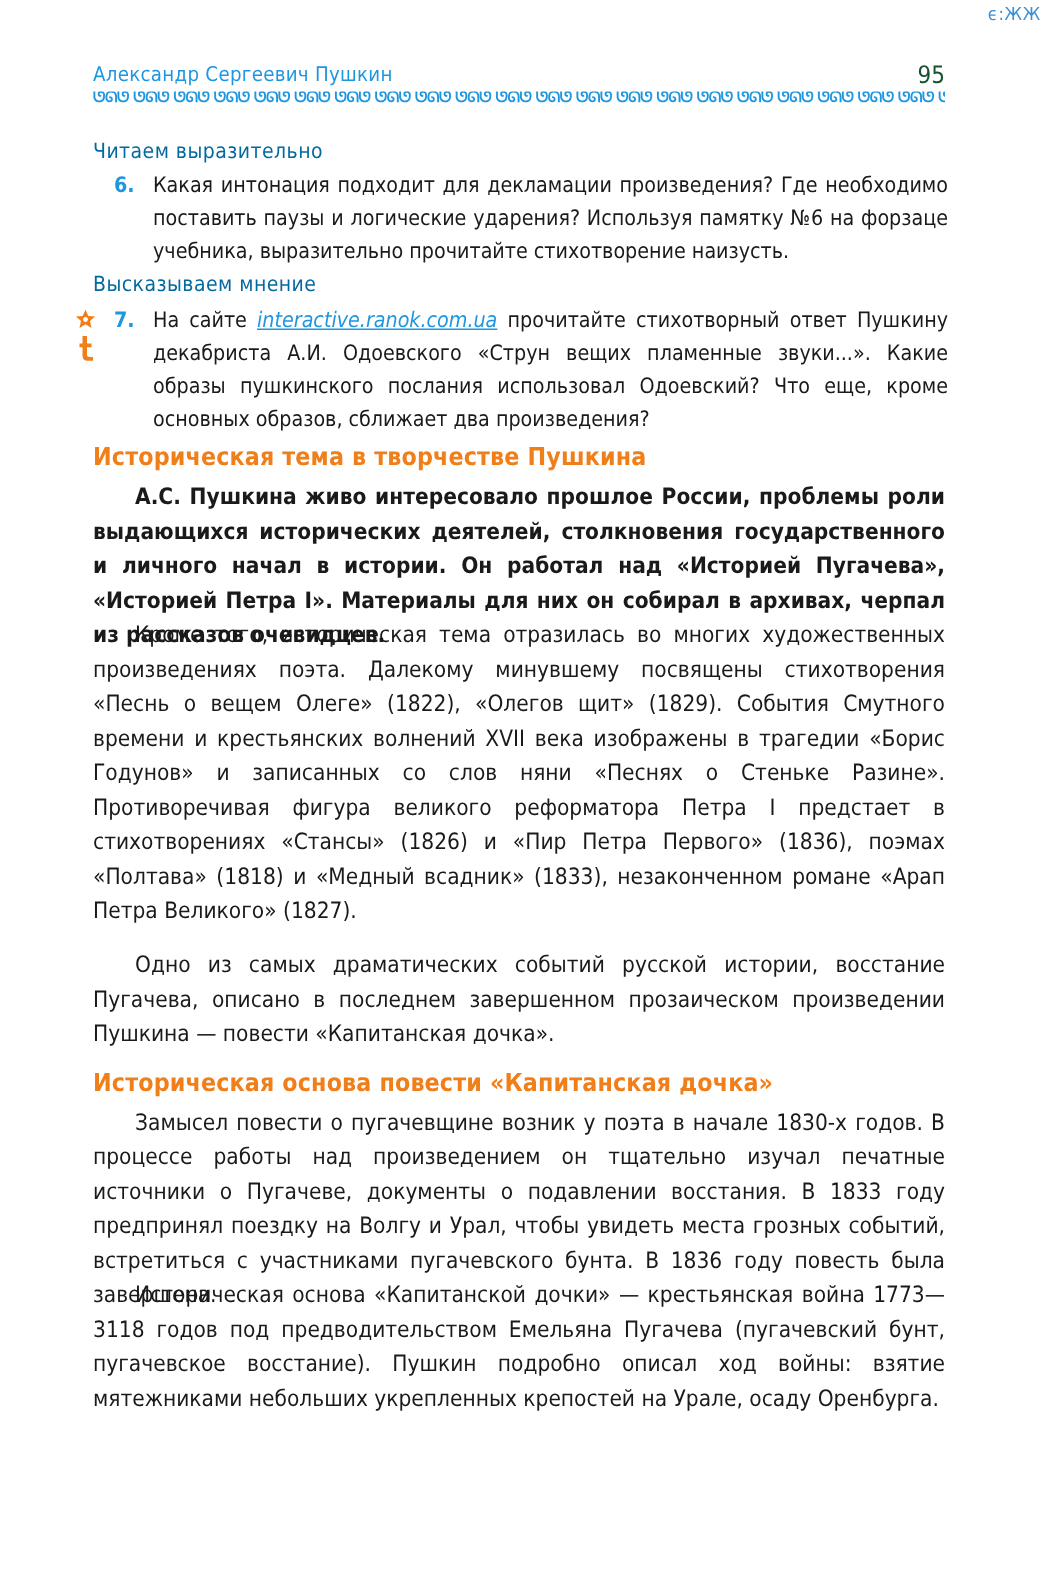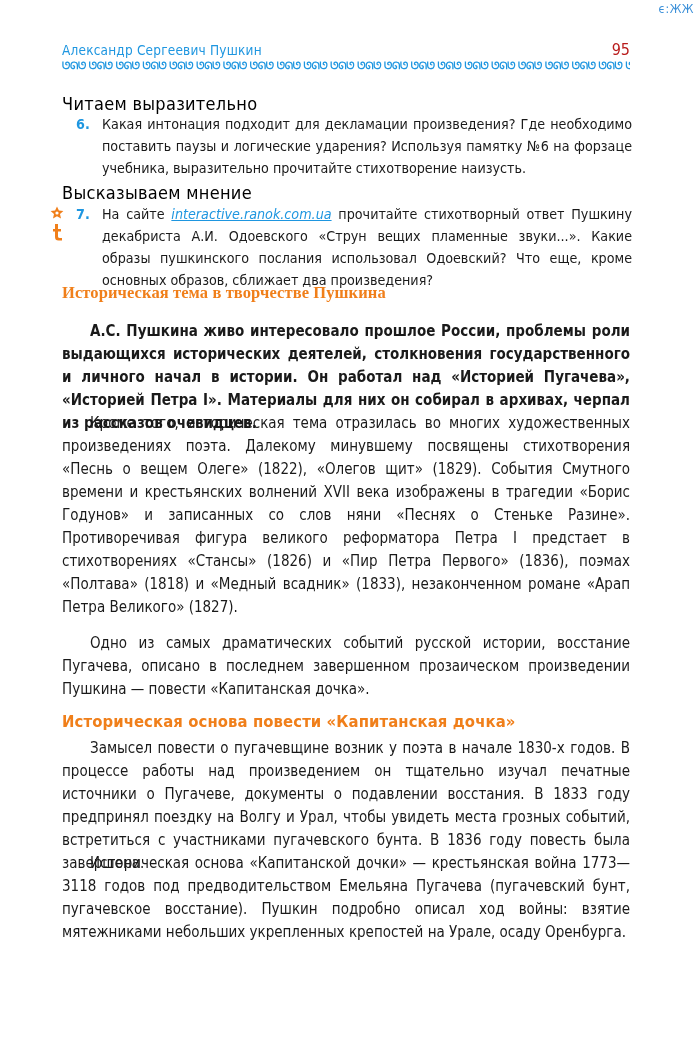--- a/index.html
+++ b/index.html
@@ -3,24 +3,24 @@
   <meta charset="utf-8">
   <style>
     * { margin: 0; padding: 0; box-sizing: border-box; }
     html, body { width: 700px; height: 1051px; background: #ffffff; overflow: hidden; }
     body { position: relative; font-family: "DejaVu Sans Condensed", "DejaVu Sans", sans-serif; color: #1a1a1a; }
 
     .corner-mark { position: absolute; top: 2px; right: 6px; font-size: 12px; color: #3a8fd8; letter-spacing: 0.5px; }
 
     .running-head { position: absolute; left: 62px; top: 40px; width: 568px; height: 20px; text-align: right; }
     .running-head .author { position: absolute; left: 0; top: 2px; font-size: 13.5px; color: #1e96e0; letter-spacing: 0.2px; }
-    .running-head .page-num { position: absolute; right: 0; top: 0; font-size: 16px; color: #b91c1c; }
+    .running-head .page-num { position: absolute; right: 0; top: 0; font-size: 16px; color: #14532d; }
     .ornament { position: absolute; left: 62px; top: 61px; width: 568px; height: 10px; font-size: 10px; line-height: 10px; color: #1e96e0; white-space: nowrap; overflow: hidden; letter-spacing: -0.3px; font-weight: bold; }
 
-    .subhead-blue { position: absolute; left: 62px; font-size: 18px; color: #000000; letter-spacing: 0.3px; }
+    .subhead-blue { position: absolute; left: 62px; font-size: 14px; color: #0369a1; letter-spacing: 0.3px; }
 
     .task { position: absolute; left: 76px; width: 556px; font-size: 14.2px; line-height: 22px; text-align: justify; color: #1a1a1a; }
     .task .num { position: absolute; left: 0; top: 0; font-weight: bold; color: #1e96e0; }
     .task .text { display: block; padding-left: 26px; }
     .task .link { color: #1e96e0; font-style: italic; text-decoration: underline; }
 
     .icon-star { position: absolute; left: 50px; top: 206px; width: 14px; height: 14px; }
     .icon-i { position: absolute; left: 51px; top: 223px; width: 12px; height: 18px; }
 
     .section-title { position: absolute; left: 62px; font-size: 16.5px; font-weight: bold; color: #f07f1a; letter-spacing: 0.1px; }
@@ -51,20 +51,20 @@
   <circle cx="7" cy="7" r="1.6" fill="#ffffff"></circle>
 </svg>
 <svg class="icon-i" viewBox="0 0 12 18">
   <path d="M4 1 L7 1 L7 6 L10 6 L10 8.5 L7 8.5 L7 13.5 Q7 15 9 15 L11 15 L11 17.5 L7.5 17.5 Q4 17.5 4 14 L4 8.5 L2 8.5 L2 6 L4 6 Z" fill="#f07f1a"></path>
 </svg>
 <div class="task" style="top:203px;">
   <span class="num">7.</span>
   <span class="text"><span>На сайте </span><a class="link">interactive.ranok.com.ua</a><span> прочитайте стихотворный ответ Пушкину декабриста А.И. Одоевского «Струн вещих пламенные звуки...». Какие образы пушкинского послания использовал Одоевский? Что еще, кроме основных образов, сближает два произведения?</span></span>
 </div>
 
-<div class="section-title" style="top:283px;font-family:Liberation Serif, serif;">Историческая тема в творчестве Пушкина</div>
+<div class="section-title" style="top:295px;">Историческая тема в творчестве Пушкина</div>
 <div class="para" style="top:320px;font-weight:bold;"><span class="indent"></span><span>А.С. Пушкина живо интересовало прошлое России, проблемы роли выдающихся исторических деятелей, столкновения государственного и личного начал в истории. Он работал над «Историей Пугачева», «Историей Петра I». Материалы для них он собирал в архивах, черпал из рассказов очевидцев.</span></div>
 <div class="para" style="top:412px;"><span class="indent"></span><span>Кроме того, историческая тема отразилась во многих художественных произведениях поэта. Далекому минувшему посвящены стихотворения «Песнь о вещем Олеге» (1822), «Олегов щит» (1829). События Смутного времени и крестьянских волнений XVII века изображены в трагедии «Борис Годунов» и записанных со слов няни «Песнях о Стеньке Разине». Противоречивая фигура великого реформатора Петра I предстает в стихотворениях «Стансы» (1826) и «Пир Петра Первого» (1836), поэмах «Полтава» (1818) и «Медный всадник» (1833), незаконченном романе «Арап Петра Великого» (1827).</span></div>
 <div class="para" style="top:632px;"><span class="indent"></span><span>Одно из самых драматических событий русской истории, восстание Пугачева, описано в последнем завершенном прозаическом произведении Пушкина — повести «Капитанская дочка».</span></div>
 
 <div class="section-title" style="top:712px;">Историческая основа повести «Капитанская дочка»</div>
 <div class="para" style="top:737px;"><span class="indent"></span><span>Замысел повести о пугачевщине возник у поэта в начале 1830-х годов. В процессе работы над произведением он тщательно изучал печатные источники о Пугачеве, документы о подавлении восстания. В 1833 году предпринял поездку на Волгу и Урал, чтобы увидеть места грозных событий, встретиться с участниками пугачевского бунта. В 1836 году повесть была завершена.</span></div>
 <div class="para" style="top:852px;"><span class="indent"></span><span>Историческая основа «Капитанской дочки» — крестьянская война 1773—3118 годов под предводительством Емельяна Пугачева (пугачевский бунт, пугачевское восстание). Пушкин подробно описал ход войны: взятие мятежниками небольших укрепленных крепостей на Урале, осаду Оренбурга.</span></div>
 
 </body></html>

